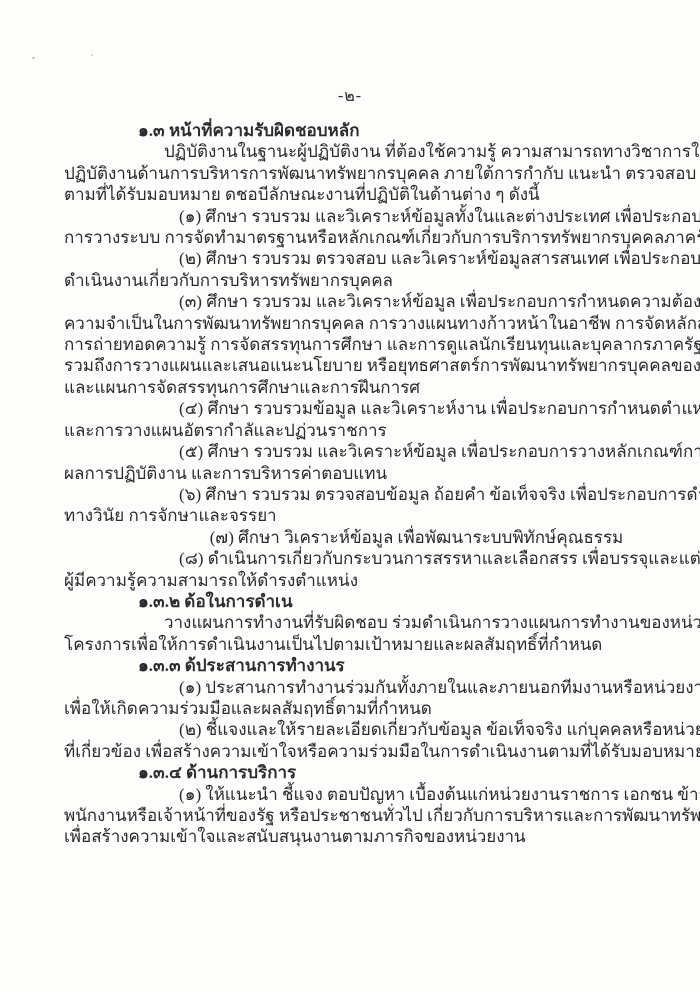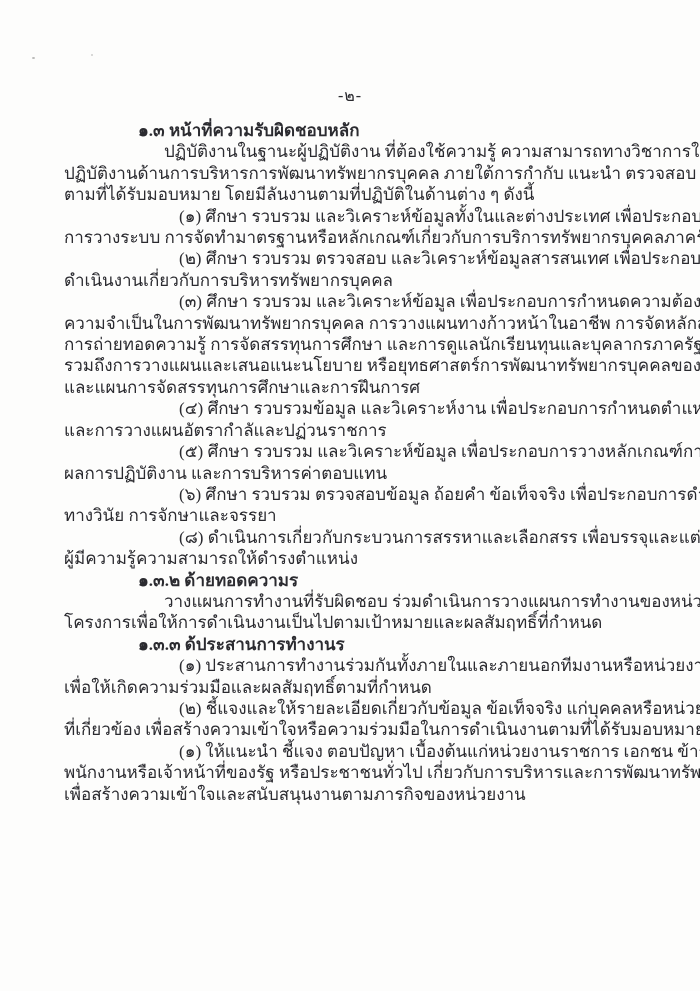--- a/index.html
+++ b/index.html
@@ -57,43 +57,45 @@
 <div class="page">
   <span class="speck speck-1"></span>
   <span class="speck speck-2"></span>
 
   <div class="page-number">-๒-</div>
 
   <div class="text-block">
       <div class="doc-line ind-h bold">๑.๓ หน้าที่ความรับผิดชอบหลัก</div>
       <div class="doc-line ind-p">ปฏิบัติงานในฐานะผู้ปฏิบัติงาน ที่ต้องใช้ความรู้ ความสามารถทางวิชาการในการทำงาน</div>
       <div class="doc-line ind-flush">ปฏิบัติงานด้านการบริหารการพัฒนาทรัพยากรบุคคล ภายใต้การกำกับ แนะนำ ตรวจสอบ และปฏิบัติงานอื่น</div>
-      <div class="doc-line ind-flush">ตามที่ได้รับมอบหมาย โดยมีลันงานตามที่ปฏิบัติในด้านต่าง ๆ ดังนี้</div>
+      <div class="doc-line ind-flush">ตามที่ได้รับมอบหมาย ดชอบีลักษณะงานที่ปฏิบัติในด้านต่าง ๆ ดังนี้</div>
       <div class="doc-line ind-item">(๑) ศึกษา รวบรวม และวิเคราะห์ข้อมูลทั้งในและต่างประเทศ เพื่อประกอบ</div>
       <div class="doc-line ind-flush">การวางระบบ การจัดทำมาตรฐานหรือหลักเกณฑ์เกี่ยวกับการบริการทรัพยากรบุคคลภาครัฐ หรือของส่วนราชการ</div>
       <div class="doc-line ind-item">(๒) ศึกษา รวบรวม ตรวจสอบ และวิเคราะห์ข้อมูลสารสนเทศ เพื่อประกอบการ</div>
       <div class="doc-line ind-flush">ดำเนินงานเกี่ยวกับการบริหารทรัพยากรบุคคล</div>
       <div class="doc-line ind-item">(๓) ศึกษา รวบรวม และวิเคราะห์ข้อมูล เพื่อประกอบการกำหนดความต้องการและ</div>
       <div class="doc-line ind-flush">ความจำเป็นในการพัฒนาทรัพยากรบุคคล การวางแผนทางก้าวหน้าในอาชีพ การจัดหลักสูตรและ</div>
       <div class="doc-line ind-flush">การถ่ายทอดความรู้ การจัดสรรทุนการศึกษา และการดูแลนักเรียนทุนและบุคลากรภาครัฐในต่างประเทศ</div>
       <div class="doc-line ind-flush">รวมถึงการวางแผนและเสนอแนะนโยบาย หรือยุทธศาสตร์การพัฒนาทรัพยากรบุคคลของส่วนราชการ</div>
       <div class="doc-line ind-flush">และแผนการจัดสรรทุนการศึกษาและการฝึนการศ</div>
       <div class="doc-line ind-item">(๔) ศึกษา รวบรวมข้อมูล และวิเคราะห์งาน เพื่อประกอบการกำหนดตำแหน่ง</div>
       <div class="doc-line ind-flush">และการวางแผนอัตรากำลัและปฏ่วนราชการ</div>
       <div class="doc-line ind-item">(๕) ศึกษา รวบรวม และวิเคราะห์ข้อมูล เพื่อประกอบการวางหลักเกณฑ์การบริหาร</div>
       <div class="doc-line ind-flush">ผลการปฏิบัติงาน และการบริหารค่าตอบแทน</div>
       <div class="doc-line ind-item">(๖) ศึกษา รวบรวม ตรวจสอบข้อมูล ถ้อยคำ ข้อเท็จจริง เพื่อประกอบการดำเนินการ</div>
       <div class="doc-line ind-flush">ทางวินัย การจักษาและจรรยา</div>
+      <div class="doc-line ind-item">(๗) ศึกษา วิเคราะห์ข้อมูล เพื่อพัฒนาระบบพิทักษ์คุณธรรม</div>
       <div class="doc-line ind-item">(๘) ดำเนินการเกี่ยวกับกระบวนการสรรหาและเลือกสรร เพื่อบรรจุและแต่งตั้ง</div>
       <div class="doc-line ind-flush">ผู้มีความรู้ความสามารถให้ดำรงตำแหน่ง</div>
-      <div class="doc-line ind-h bold">๑.๓.๒ ด้ายทอดความร</div>
+      <div class="doc-line ind-h bold">๑.๓.๒ ด้อในการดำเน</div>
       <div class="doc-line ind-p">วางแผนการทำงานที่รับผิดชอบ ร่วมดำเนินการวางแผนการทำงานของหน่วยงานหรือ</div>
       <div class="doc-line ind-flush">โครงการเพื่อให้การดำเนินงานเป็นไปตามเป้าหมายและผลสัมฤทธิ์ที่กำหนด</div>
       <div class="doc-line ind-h bold">๑.๓.๓ ด้ประสานการทำงานร</div>
       <div class="doc-line ind-item">(๑) ประสานการทำงานร่วมกันทั้งภายในและภายนอกทีมงานหรือหน่วยงาน</div>
       <div class="doc-line ind-flush">เพื่อให้เกิดความร่วมมือและผลสัมฤทธิ์ตามที่กำหนด</div>
       <div class="doc-line ind-item">(๒) ชี้แจงและให้รายละเอียดเกี่ยวกับข้อมูล ข้อเท็จจริง แก่บุคคลหรือหน่วยงาน</div>
       <div class="doc-line ind-flush">ที่เกี่ยวข้อง เพื่อสร้างความเข้าใจหรือความร่วมมือในการดำเนินงานตามที่ได้รับมอบหมาย</div>
+      <div class="doc-line ind-h bold">๑.๓.๔ ด้านการบริการ</div>
       <div class="doc-line ind-item">(๑) ให้แนะนำ ชี้แจง ตอบปัญหา เบื้องต้นแก่หน่วยงานราชการ เอกชน ข้าราชการ</div>
       <div class="doc-line ind-flush">พนักงานหรือเจ้าหน้าที่ของรัฐ หรือประชาชนทั่วไป เกี่ยวกับการบริหารและการพัฒนาทรัพยากรบุคคล</div>
       <div class="doc-line ind-flush">เพื่อสร้างความเข้าใจและสนับสนุนงานตามภารกิจของหน่วยงาน</div>
     </div>
 </div>
 
 </body></html>

